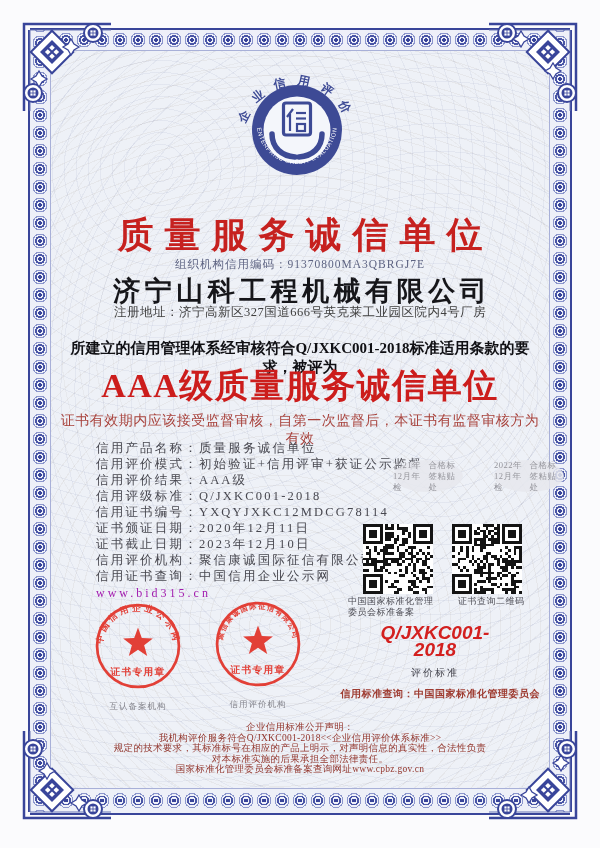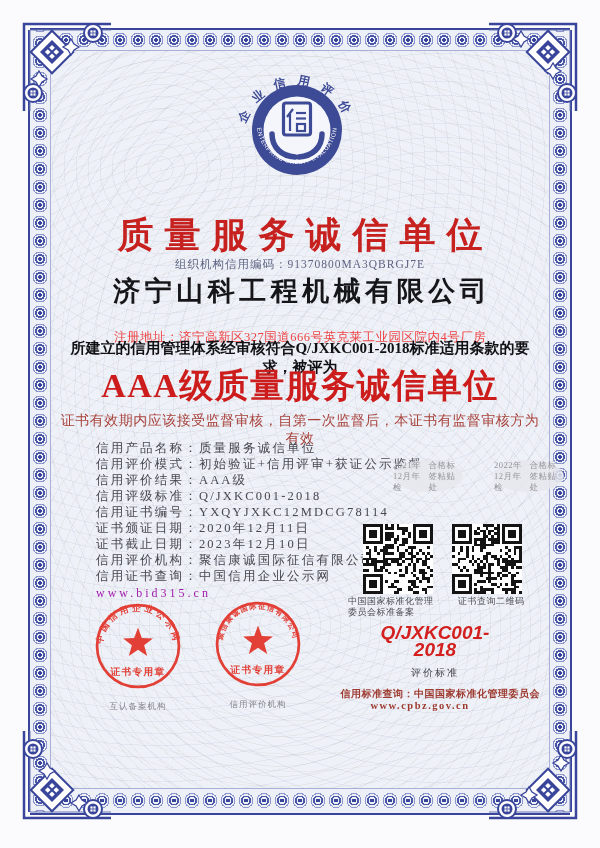--- a/index.html
+++ b/index.html
@@ -37,21 +37,21 @@
       repeating-radial-gradient(circle at 22% 16%, rgba(125,135,175,.10) 0 1px, transparent 1px 12px),
       repeating-radial-gradient(circle at 78% 46%, rgba(125,135,175,.10) 0 1px, transparent 1px 14px),
       repeating-radial-gradient(circle at 46% 78%, rgba(165,150,135,.11) 0 1px, transparent 1px 10px),
       repeating-radial-gradient(circle at 50% 40%, rgba(150,140,130,.08) 0 1px, transparent 1px 17px);}
 
   
   .centered{left:60px;width:480px;text-align:center;}
   .title{top:211px;font-size:36px;font-weight:bold;color:#c6211f;letter-spacing:11px;text-indent:11px;}
   .orgcode{top:257px;font-size:11.5px;color:#5d6382;letter-spacing:1px;}
   .company{top:273px;font-size:27px;font-weight:bold;color:#16161a;letter-spacing:4.5px;text-indent:4.5px;}
-  .address{top:329px;font-size:12.5px;color:#ef4444;letter-spacing:0.5px;}
+  .address{top:304px;font-size:12.5px;color:#404040;letter-spacing:0.5px;}
   .statement{top:339px;font-size:15px;font-weight:bold;color:#101014;}
   .award{top:363px;font-size:34px;font-weight:bold;color:#cc1d1c;letter-spacing:1.5px;}
   .validity{top:412px;font-size:14px;color:#a8423c;letter-spacing:0.5px;}
 
   .details{left:96px;top:440px;width:300px;}
   .detail-row{height:16px;line-height:16px;font-size:12.5px;color:#47474f;white-space:nowrap;}
   .detail-row .dl{letter-spacing:2.2px;}
   .detail-row .dv{letter-spacing:2.2px;}
   .detail-website{position:absolute;left:96px;top:586px;width:272px;text-align:left;
     font-size:12px;color:#a21caf;letter-spacing:3px;}
@@ -681,21 +681,20 @@
   <div class="qr-caption" style="left:458px;top:596px;width:100px;">
     <div>证书查询二维码</div>
   </div>
 
   <div class="std-code">
     <div>Q/JXKC001-</div>
     <div>2018</div>
   </div>
   <div class="std-label">评价标准</div>
   <div class="std-query">信用标准查询：中国国家标准化管理委员会</div>
-  <div class="std-url">www.cpbz.gov.cn</div>
 
   <svg class="abs" style="left:92px;top:600px;" width="92" height="92" viewBox="-50 -50 100 100">
     <defs>
         <path id="sealArc1" d="M -36.5,13 A 38.7 38.7 0 1 1 36.5,13"></path>
       </defs>
     <g opacity="0.92">
       <circle r="44.5" fill="none" stroke="#e23127" stroke-width="3"></circle>
       <polygon transform="translate(0,-3)" points="0,-17 4.12,-5.66 16.17,-5.25 6.66,2.16 9.99,13.75 0,7 -9.99,13.75 -6.66,2.16 -16.17,-5.25 -4.12,-5.66" fill="#e23127"></polygon>
       <text font-size="9.5" font-weight="bold" fill="#e23127" letter-spacing="3.5" text-anchor="middle">
         <textPath href="#sealArc1" startOffset="50%">中国信用企业公示网</textPath>
@@ -712,14 +711,21 @@
       <polygon transform="translate(0,-3)" points="0,-17 4.12,-5.66 16.17,-5.25 6.66,2.16 9.99,13.75 0,7 -9.99,13.75 -6.66,2.16 -16.17,-5.25 -4.12,-5.66" fill="#e23127"></polygon>
       <text font-size="8" font-weight="bold" fill="#e23127" letter-spacing="1.4" text-anchor="middle">
         <textPath href="#sealArc2" startOffset="50%">聚信康诚国际征信有限公司</textPath>
       </text>
       <text x="0" y="31" font-size="10.5" font-weight="bold" fill="#e23127" letter-spacing="1.5" text-anchor="middle">证书专用章</text>
     </g>
   </svg>
   <div class="seal-caption" style="left:96px;top:701px;">互认备案机构</div>
   <div class="seal-caption" style="left:216px;top:699px;">信用评价机构</div>
 
+  <div class="footer">
+    <div>企业信用标准公开声明：</div>
+    <div>我机构评价服务符合Q/JXKC001-2018&lt;&lt;企业信用评价体系标准&gt;&gt;</div>
+    <div>规定的技术要求，其标准标号在相应的产品上明示，对声明信息的真实性，合法性负责</div>
+    <div>对本标准实施的后果承担全部法律责任。</div>
+    <div>国家标准化管理委员会标准备案查询网址www.cpbz.gov.cn</div>
+  </div>
 
 </div>
 
 </body></html>

